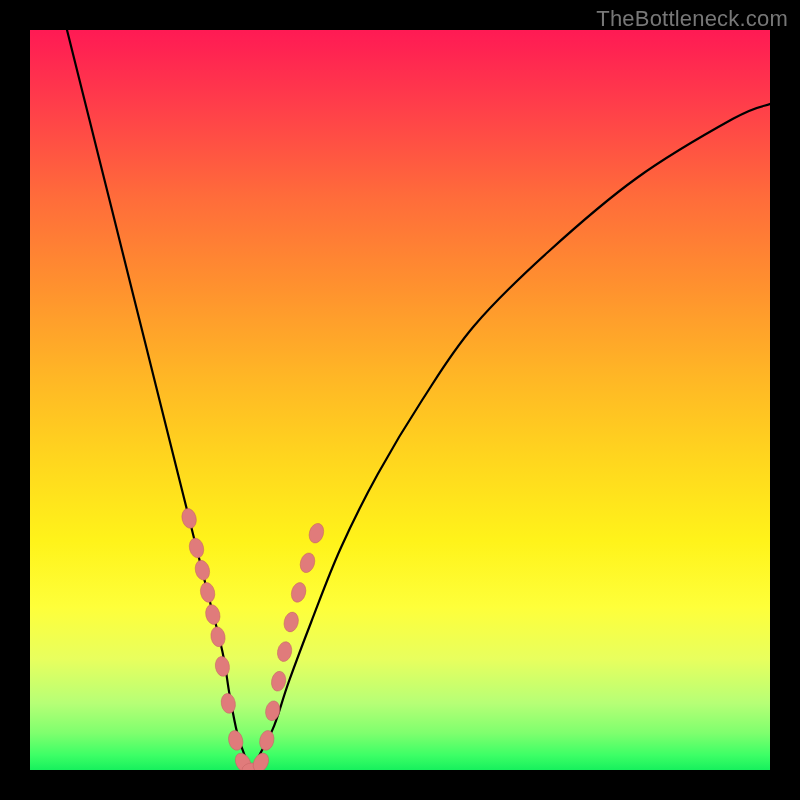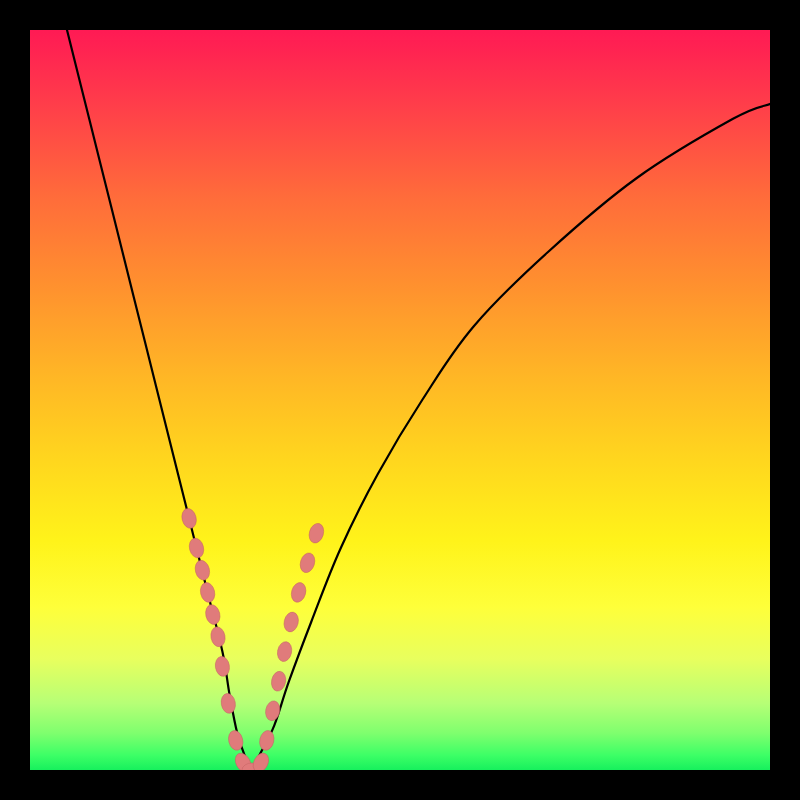--- a/index.html
+++ b/index.html
@@ -69,20 +69,21 @@
   .bead {
     fill: #e07b7b;
     stroke: #c46262;
     stroke-width: 0.5;
   }
 </style>
 </head>
 <body>
 
 <div class="frame">
+  <div class="watermark">TheBottleneck.com</div>
 
   <div class="plot-area">
     <svg class="curve" viewBox="0 0 740 740" preserveAspectRatio="none">
       <path class="line" d="M 37.0 0.0 C 41.0 16.0, 51.2 56.8, 59.2 88.8 C 67.2 120.8, 73.4 145.6, 81.4 177.6 C 89.4 209.6, 95.6 234.4, 103.6 266.4 C 111.6 298.4, 117.8 323.2, 125.8 355.2 C 133.8 387.2, 141.3 417.4, 148.0 444.0 C 154.7 470.6, 157.5 481.9, 162.8 503.2 C 168.1 524.5, 172.3 541.1, 177.6 562.4 C 182.9 583.7, 188.4 603.0, 192.4 621.6 C 196.4 640.2, 197.1 651.3, 199.8 666.0 C 202.5 680.7, 204.5 692.3, 207.2 703.0 C 209.9 713.7, 211.9 718.5, 214.6 725.2 C 217.3 731.9, 219.3 740.0, 222.0 740.0 C 224.7 740.0, 225.4 733.2, 229.4 725.2 C 233.4 717.2, 238.9 708.9, 244.2 695.6 C 249.5 682.3, 252.3 669.8, 259.0 651.2 C 265.7 632.6, 271.9 616.0, 281.2 592.0 C 290.5 568.0, 298.8 544.6, 310.8 518.0 C 322.8 491.4, 333.1 470.6, 347.8 444.0 C 362.5 417.4, 374.9 396.6, 392.2 370.0 C 409.5 343.4, 421.4 322.6, 444.0 296.0 C 466.6 269.4, 488.7 248.6, 518.0 222.0 C 547.3 195.4, 573.5 172.0, 606.8 148.0 C 640.1 124.0, 679.0 102.1, 703.0 88.8 C 727.0 75.5, 733.3 76.7, 740.0 74.0"></path>
       <g>
           <ellipse class="bead" cx="159.1" cy="488.4" rx="10" ry="7" transform="rotate(76.0 159.1 488.4)"></ellipse>
           <ellipse class="bead" cx="166.5" cy="518.0" rx="10" ry="7" transform="rotate(75.6 166.5 518.0)"></ellipse>
           <ellipse class="bead" cx="172.4" cy="540.2" rx="10" ry="7" transform="rotate(76.0 172.4 540.2)"></ellipse>
           <ellipse class="bead" cx="177.6" cy="562.4" rx="10" ry="7" transform="rotate(76.9 177.6 562.4)"></ellipse>
           <ellipse class="bead" cx="182.8" cy="584.6" rx="10" ry="7" transform="rotate(76.9 182.8 584.6)"></ellipse>

